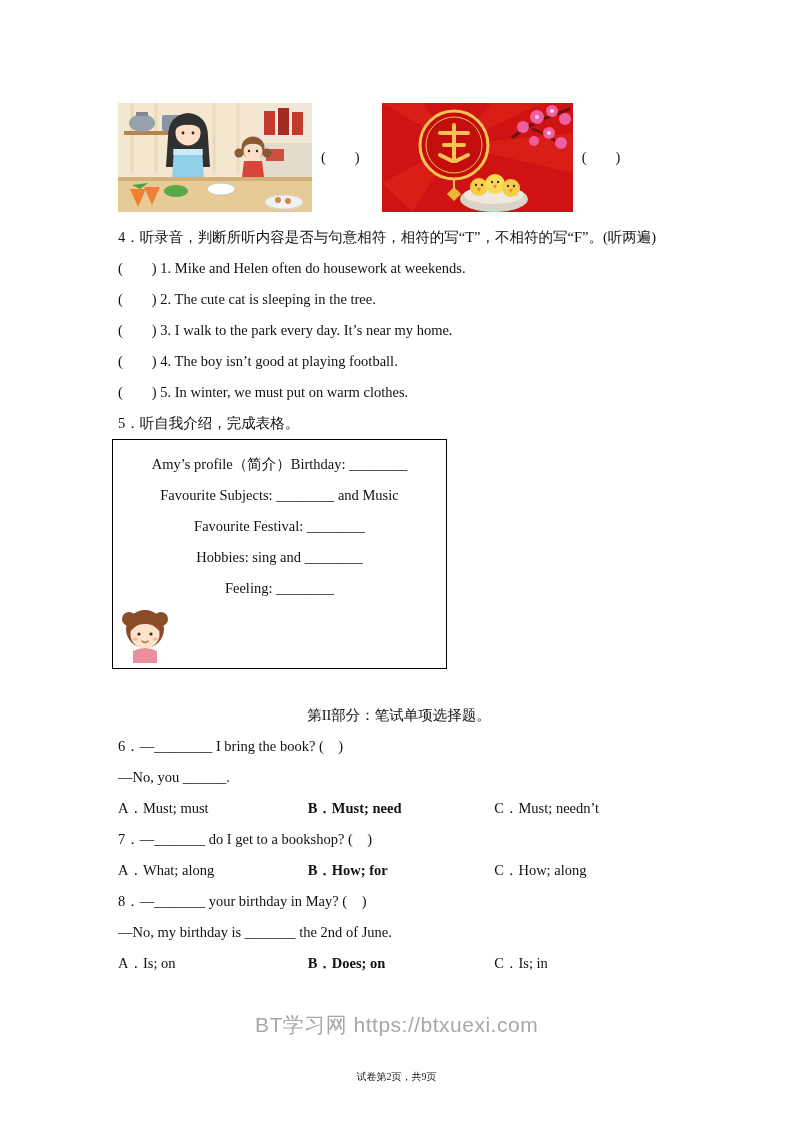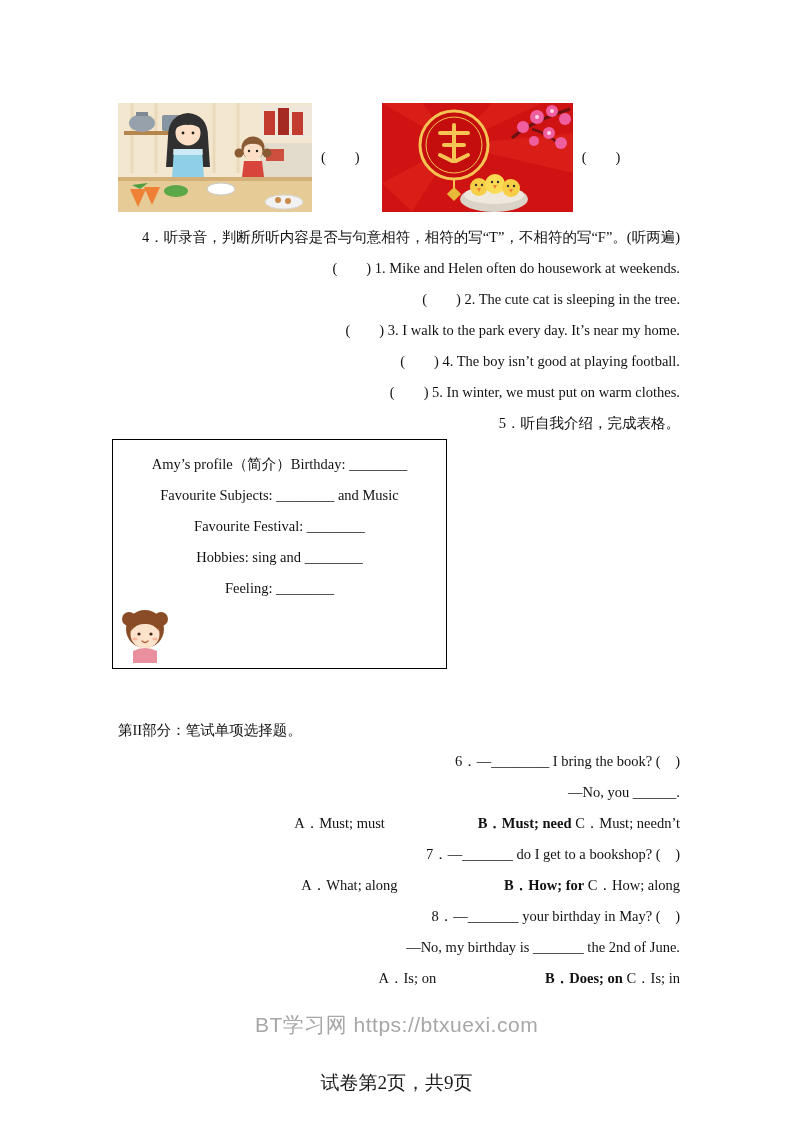--- a/index.html
+++ b/index.html
@@ -8,43 +8,43 @@
     font-family:"Liberation Serif","DejaVu Serif",serif;
     font-size:14.5px; color:#111; overflow:hidden;
   }
   .img-row { position:absolute; left:118px; top:103px; display:flex; align-items:center; }
   .pic { width:194px; height:109px; flex:0 0 auto; }
   .pic.festival { width:191px; margin-left:13px; }
   .pic svg { display:block; }
   .pic-paren { margin:0 9px; white-space:pre; }
 
   .content { position:absolute; left:118px; top:222px; width:562px; }
-  .line { height:31px; line-height:31px; white-space:nowrap;text-align:right; }
+  .line { height:31px; line-height:31px; white-space:nowrap; }
 
   .profile-box {
     box-sizing:border-box; margin-left:-6px; width:335px; height:230px;
     border:1px solid #000; text-align:center; padding-top:9px; position:relative;
   }
   .pline { height:31px; line-height:31px; white-space:nowrap; }
   .avatar { position:absolute; left:6px; bottom:3px; width:52px; height:62px; }
 
-  .section-title { margin-top:46px; height:31px; line-height:31px; }
+  .section-title { margin-top:31px; height:31px; line-height:31px; text-align:center; }
 
   .options .optA { display:inline-block; width:186px; }
   .options .optB { display:inline-block; width:183px;font-weight:bold; }
   .options .optC { display:inline-block; }
 
   .footer-watermark {
     position:absolute; left:0; right:0; top:1011px; text-align:center;
     color:#a7a7a7; font-size:21px; letter-spacing:0.5px;
     font-family:"Liberation Sans","DejaVu Sans",sans-serif; z-index:1;
   }
   .footer-pageinfo {
     position:absolute; left:0; right:0; top:1070px; text-align:center;
-    color:#1a1a1a; font-size:19px; z-index:2;
+    color:#1a1a1a; font-size:10px; z-index:2;
   }
 </style>
 </head>
 <body>
 
 <div class="page">
 
   <div class="img-row">
     <div class="pic">
       <svg viewBox="0 0 194 109" width="194" height="109">

